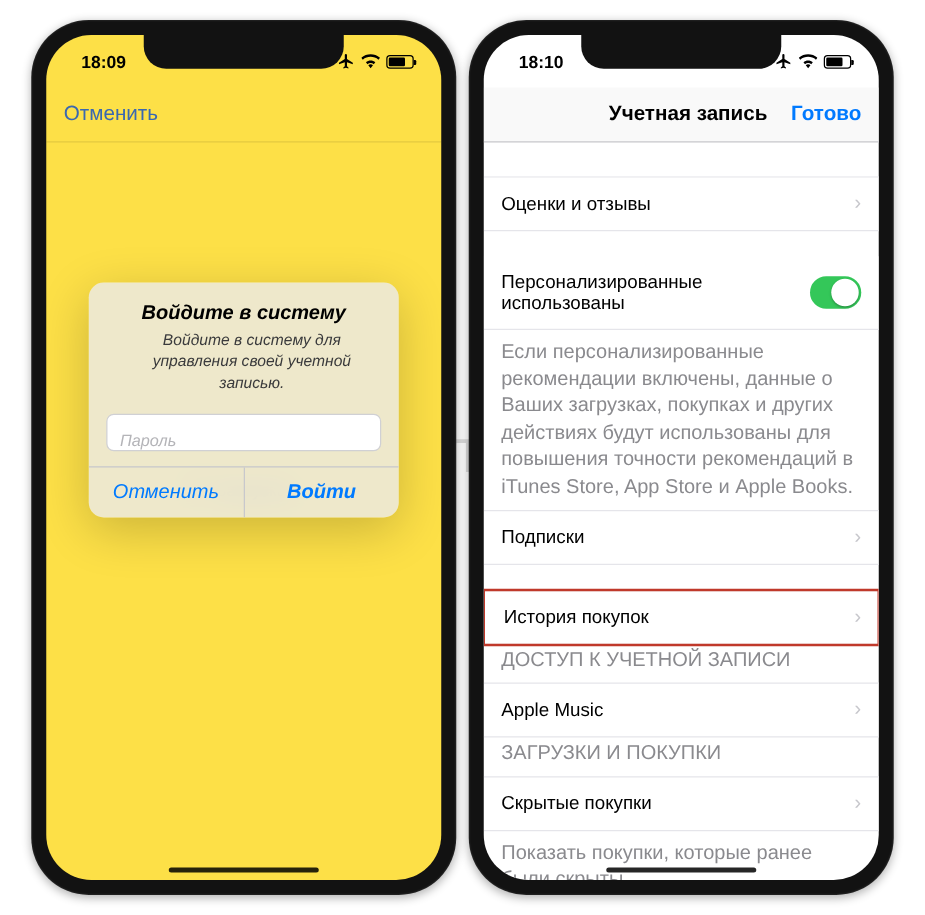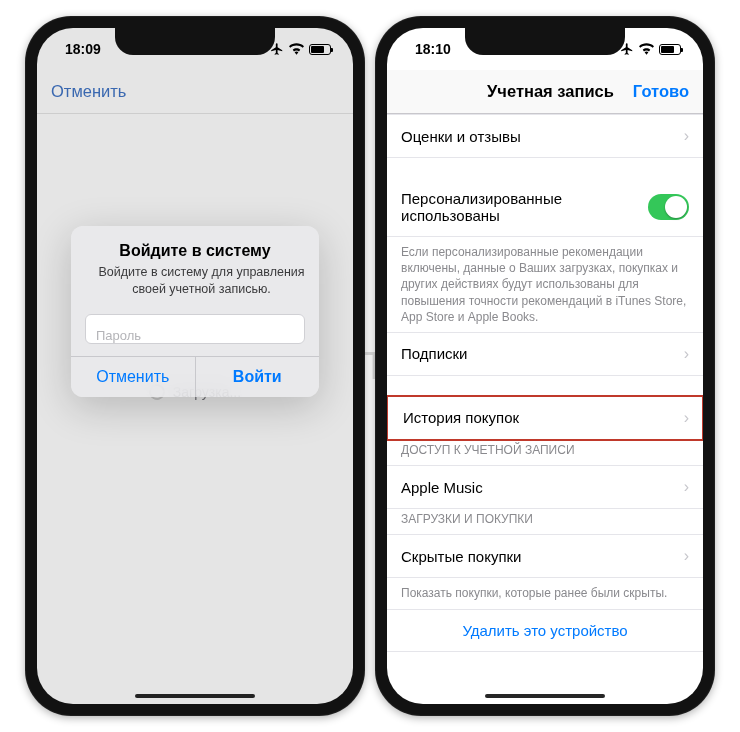--- a/index.html
+++ b/index.html
@@ -35,21 +35,21 @@
     box-shadow: inset 0 0 2px rgba(255,255,255,0.2), 0 2px 8px rgba(0,0,0,0.3);
   }
   .screen {
     width: 100%;
     height: 100%;
     border-radius: 36px;
     overflow: hidden;
     position: relative;
     background: #ffffff;
   }
-  .screen.dimmed { background: #e5e5e5; }
+  .screen.dimmed { background: #fde047; }
   .notch {
     position: absolute;
     top: -1px;
     left: 50%;
     transform: translateX(-50%);
     width: 160px;
     height: 28px;
     background: #121212;
     border-bottom-left-radius: 18px;
     border-bottom-right-radius: 18px;
@@ -101,47 +101,48 @@
     width:16px;height:16px;border-radius:50%;
     border:2px solid rgba(90,90,90,0.25);
     border-top-color: rgba(90,90,90,0.75);
     transform: rotate(30deg);
   }
   .alert{
     position:absolute; top:112px; left:50%; transform:translateX(-50%);
     width:248px; background:#eaeaeccc; backdrop-filter: blur(10px);
     border-radius:12px; overflow:hidden; text-align:center;
     box-shadow: 0 10px 40px rgba(0,0,0,0.2);
+    font-style: italic;
   }
   .alert-head{ padding:16px 14px 10px; }
   .alert-title{ font-size:16px; font-weight:600; color:#000; margin-bottom:4px;}
   .alert-msg{ font-size:12.5px; color:#3a3a3c; line-height:1.35;margin-left:13px;}
   .alert-input{
     margin:6px 14px 12px; height:30px; background:#fff; border:0.6px solid #d0d0d4;
     border-radius:6px; display:flex; align-items:flex-end; padding:0 10px;
     font-size:13px; color:#b4b4b8;
   }
   .alert-btns{ display:flex; border-top:0.6px solid #c8c8cc;}
   .alert-btns > div{
     flex:1; padding:11px 0; font-size:16px; color:#007aff;
   }
   .alert-btns > div + div{ border-left:0.6px solid #c8c8cc; font-weight:600;}
   
-  .content{ height:calc(100% - 86px); overflow:hidden; font-size:15px; color:#000;}
+  .content{ height:calc(100% - 86px); overflow:hidden; font-size:15px; color:#000;margin-top:27px;}
   .cell{
     background:#fff; padding:12px 14px;
     display:flex; align-items:center; justify-content:space-between;
     border-bottom:0.6px solid #e5e5ea;
     position:relative;
   }
   .cell:first-child{ border-top:0.6px solid #e5e5ea;}
   .chev{ color:#c7c7cc; font-size:16px; margin-left:6px;}
   .group-gap{ height:20px; }
   .footer-text, .header-text{
-    padding:7px 14px; font-size:12px; color:#8a8a8e; line-height:1.35;
+    padding:7px 14px; font-size:16px; color:#8a8a8e; line-height:1.35;
   }
   .header-text{ text-transform: uppercase; padding-top:2px;}
   .toggle{
     width:44px;height:26px;border-radius:13px;background:#34c759;position:relative;
   }
   .toggle .knob{
     position:absolute;right:2px;top:2px;width:22px;height:22px;border-radius:50%;
     background:#fff;box-shadow:0 1px 2px rgba(0,0,0,0.3);
   }
   .highlight{

